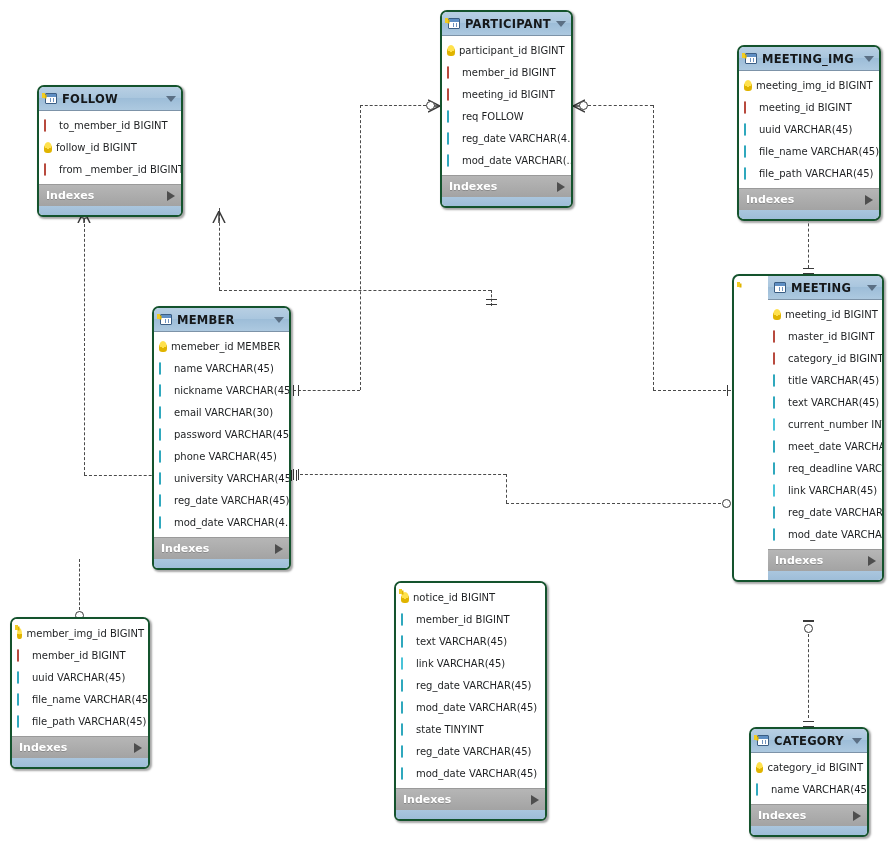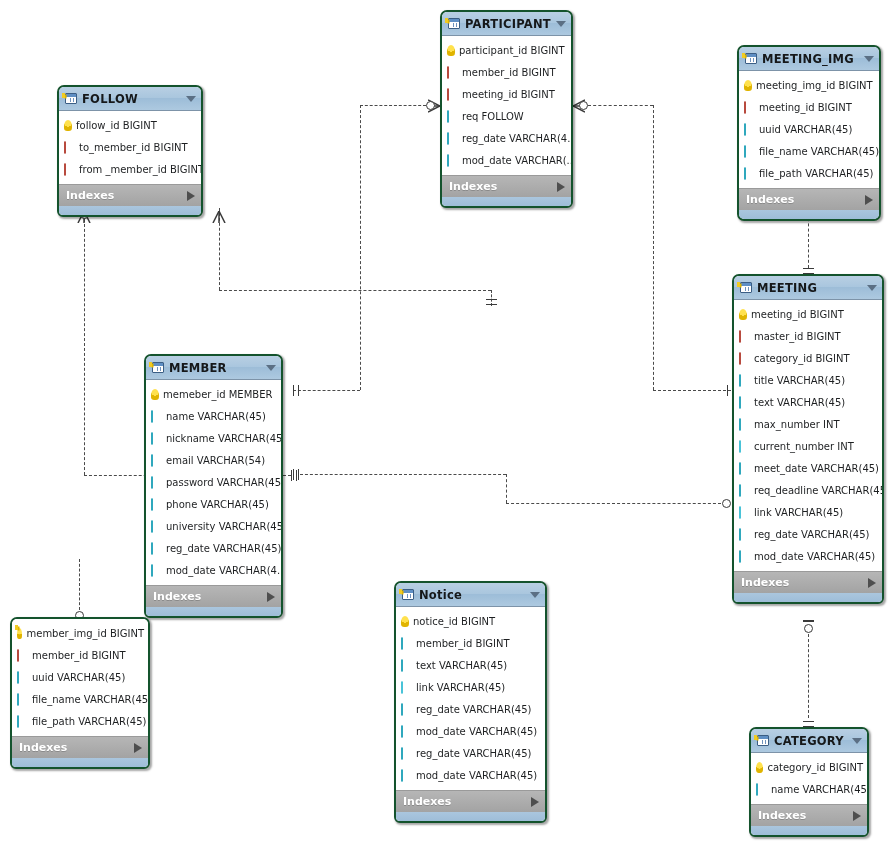--- a/index.html
+++ b/index.html
@@ -129,34 +129,34 @@
     background:#fff;box-sizing:border-box;
   }
   
   .bar{background:#3a3a3a;}
 </style>
 </head>
 <body>
 
 <div id="canvas">
   <div id="tables-layer">
-      <div class="table" style="left: 37px; top: 85px; width: 146px; margin-left: 20px;">
+      <div class="table" style="left: 37px; top: 85px; width: 146px;">
         <div class="thead">
           <span class="tbl-icon"></span>
           <span class="tbl-title">FOLLOW</span>
           <span class="caret"></span>
         </div>
         <div class="cols">
           <div class="col">
+            <span class="g g-fk"><span class="g-dia"></span></span>
+            <span>to_member_id BIGINT</span>
+          </div>
+          <div class="col">
             <span class="g-pk"></span>
             <span>follow_id BIGINT</span>
-          </div>
-          <div class="col">
-            <span class="g g-fk"><span class="g-dia"></span></span>
-            <span>to_member_id BIGINT</span>
           </div>
           <div class="col">
             <span class="g g-fk"><span class="g-dia"></span></span>
             <span>from _member_id BIGINT</span>
           </div>
         </div>
         <div class="footer">
           <span class="lbl">Indexes</span>
           <span class="tri"></span>
         </div>
@@ -227,42 +227,42 @@
             <span class="g g-col"><span class="g-dia"></span></span>
             <span>file_path VARCHAR(45)</span>
           </div>
         </div>
         <div class="footer">
           <span class="lbl">Indexes</span>
           <span class="tri"></span>
         </div>
         <div class="bottomstrip"></div>
       </div>
-      <div class="table" style="left: 144px; top: 306px; width: 139px; margin-top: 48px;">
+      <div class="table" style="left: 152px; top: 306px; width: 139px;">
         <div class="thead">
           <span class="tbl-icon"></span>
           <span class="tbl-title">MEMBER</span>
           <span class="caret"></span>
         </div>
         <div class="cols">
           <div class="col">
             <span class="g-pk"></span>
             <span>memeber_id MEMBER</span>
           </div>
           <div class="col">
             <span class="g g-col"><span class="g-dia"></span></span>
             <span>name VARCHAR(45)</span>
           </div>
           <div class="col">
             <span class="g g-col"><span class="g-dia"></span></span>
             <span>nickname VARCHAR(45)</span>
           </div>
           <div class="col">
             <span class="g g-col"><span class="g-dia"></span></span>
-            <span>email VARCHAR(54)</span>
+            <span>email VARCHAR(30)</span>
           </div>
           <div class="col">
             <span class="g g-col"><span class="g-dia"></span></span>
             <span>password VARCHAR(45)</span>
           </div>
           <div class="col">
             <span class="g g-col"><span class="g-dia"></span></span>
             <span>phone VARCHAR(45)</span>
           </div>
           <div class="col">
@@ -277,21 +277,21 @@
             <span class="g g-col"><span class="g-dia"></span></span>
             <span>mod_date VARCHAR(4...</span>
           </div>
         </div>
         <div class="footer">
           <span class="lbl">Indexes</span>
           <span class="tri"></span>
         </div>
         <div class="bottomstrip"></div>
       </div>
-      <div class="table" style="left: 732px; top: 274px; width: 152px;">
+      <div class="table" style="left: 732px; top: 274px; width: 152px; padding-left: 34px;">
         <div class="thead">
           <span class="tbl-icon"></span>
           <span class="tbl-title">MEETING</span>
           <span class="caret"></span>
         </div>
         <div class="cols">
           <div class="col">
             <span class="g-pk"></span>
             <span>meeting_id BIGINT</span>
           </div>
@@ -305,24 +305,20 @@
           </div>
           <div class="col">
             <span class="g g-col"><span class="g-dia"></span></span>
             <span>title VARCHAR(45)</span>
           </div>
           <div class="col">
             <span class="g g-col"><span class="g-dia"></span></span>
             <span>text VARCHAR(45)</span>
           </div>
           <div class="col">
-            <span class="g g-col"><span class="g-dia"></span></span>
-            <span>max_number INT</span>
-          </div>
-          <div class="col">
             <span class="g g-nul"><span class="g-dia"></span></span>
             <span>current_number INT</span>
           </div>
           <div class="col">
             <span class="g g-col"><span class="g-dia"></span></span>
             <span>meet_date VARCHAR(45)</span>
           </div>
           <div class="col">
             <span class="g g-col"><span class="g-dia"></span></span>
             <span>req_deadline VARCHAR(45)</span>
@@ -369,25 +365,20 @@
             <span>file_path VARCHAR(45)</span>
           </div>
         </div>
         <div class="footer">
           <span class="lbl">Indexes</span>
           <span class="tri"></span>
         </div>
         <div class="bottomstrip"></div>
       </div>
       <div class="table" style="left: 394px; top: 581px; width: 153px;">
-        <div class="thead">
-          <span class="tbl-icon"></span>
-          <span class="tbl-title">Notice</span>
-          <span class="caret"></span>
-        </div>
         <div class="cols">
           <div class="col">
             <span class="g-pk"></span>
             <span>notice_id BIGINT</span>
           </div>
           <div class="col">
             <span class="g g-col"><span class="g-dia"></span></span>
             <span>member_id BIGINT</span>
           </div>
           <div class="col">
@@ -398,20 +389,24 @@
             <span class="g g-nul"><span class="g-dia"></span></span>
             <span>link VARCHAR(45)</span>
           </div>
           <div class="col">
             <span class="g g-col"><span class="g-dia"></span></span>
             <span>reg_date VARCHAR(45)</span>
           </div>
           <div class="col">
             <span class="g g-col"><span class="g-dia"></span></span>
             <span>mod_date VARCHAR(45)</span>
+          </div>
+          <div class="col">
+            <span class="g g-col"><span class="g-dia"></span></span>
+            <span>state TINYINT</span>
           </div>
           <div class="col">
             <span class="g g-col"><span class="g-dia"></span></span>
             <span>reg_date VARCHAR(45)</span>
           </div>
           <div class="col">
             <span class="g g-col"><span class="g-dia"></span></span>
             <span>mod_date VARCHAR(45)</span>
           </div>
         </div>

